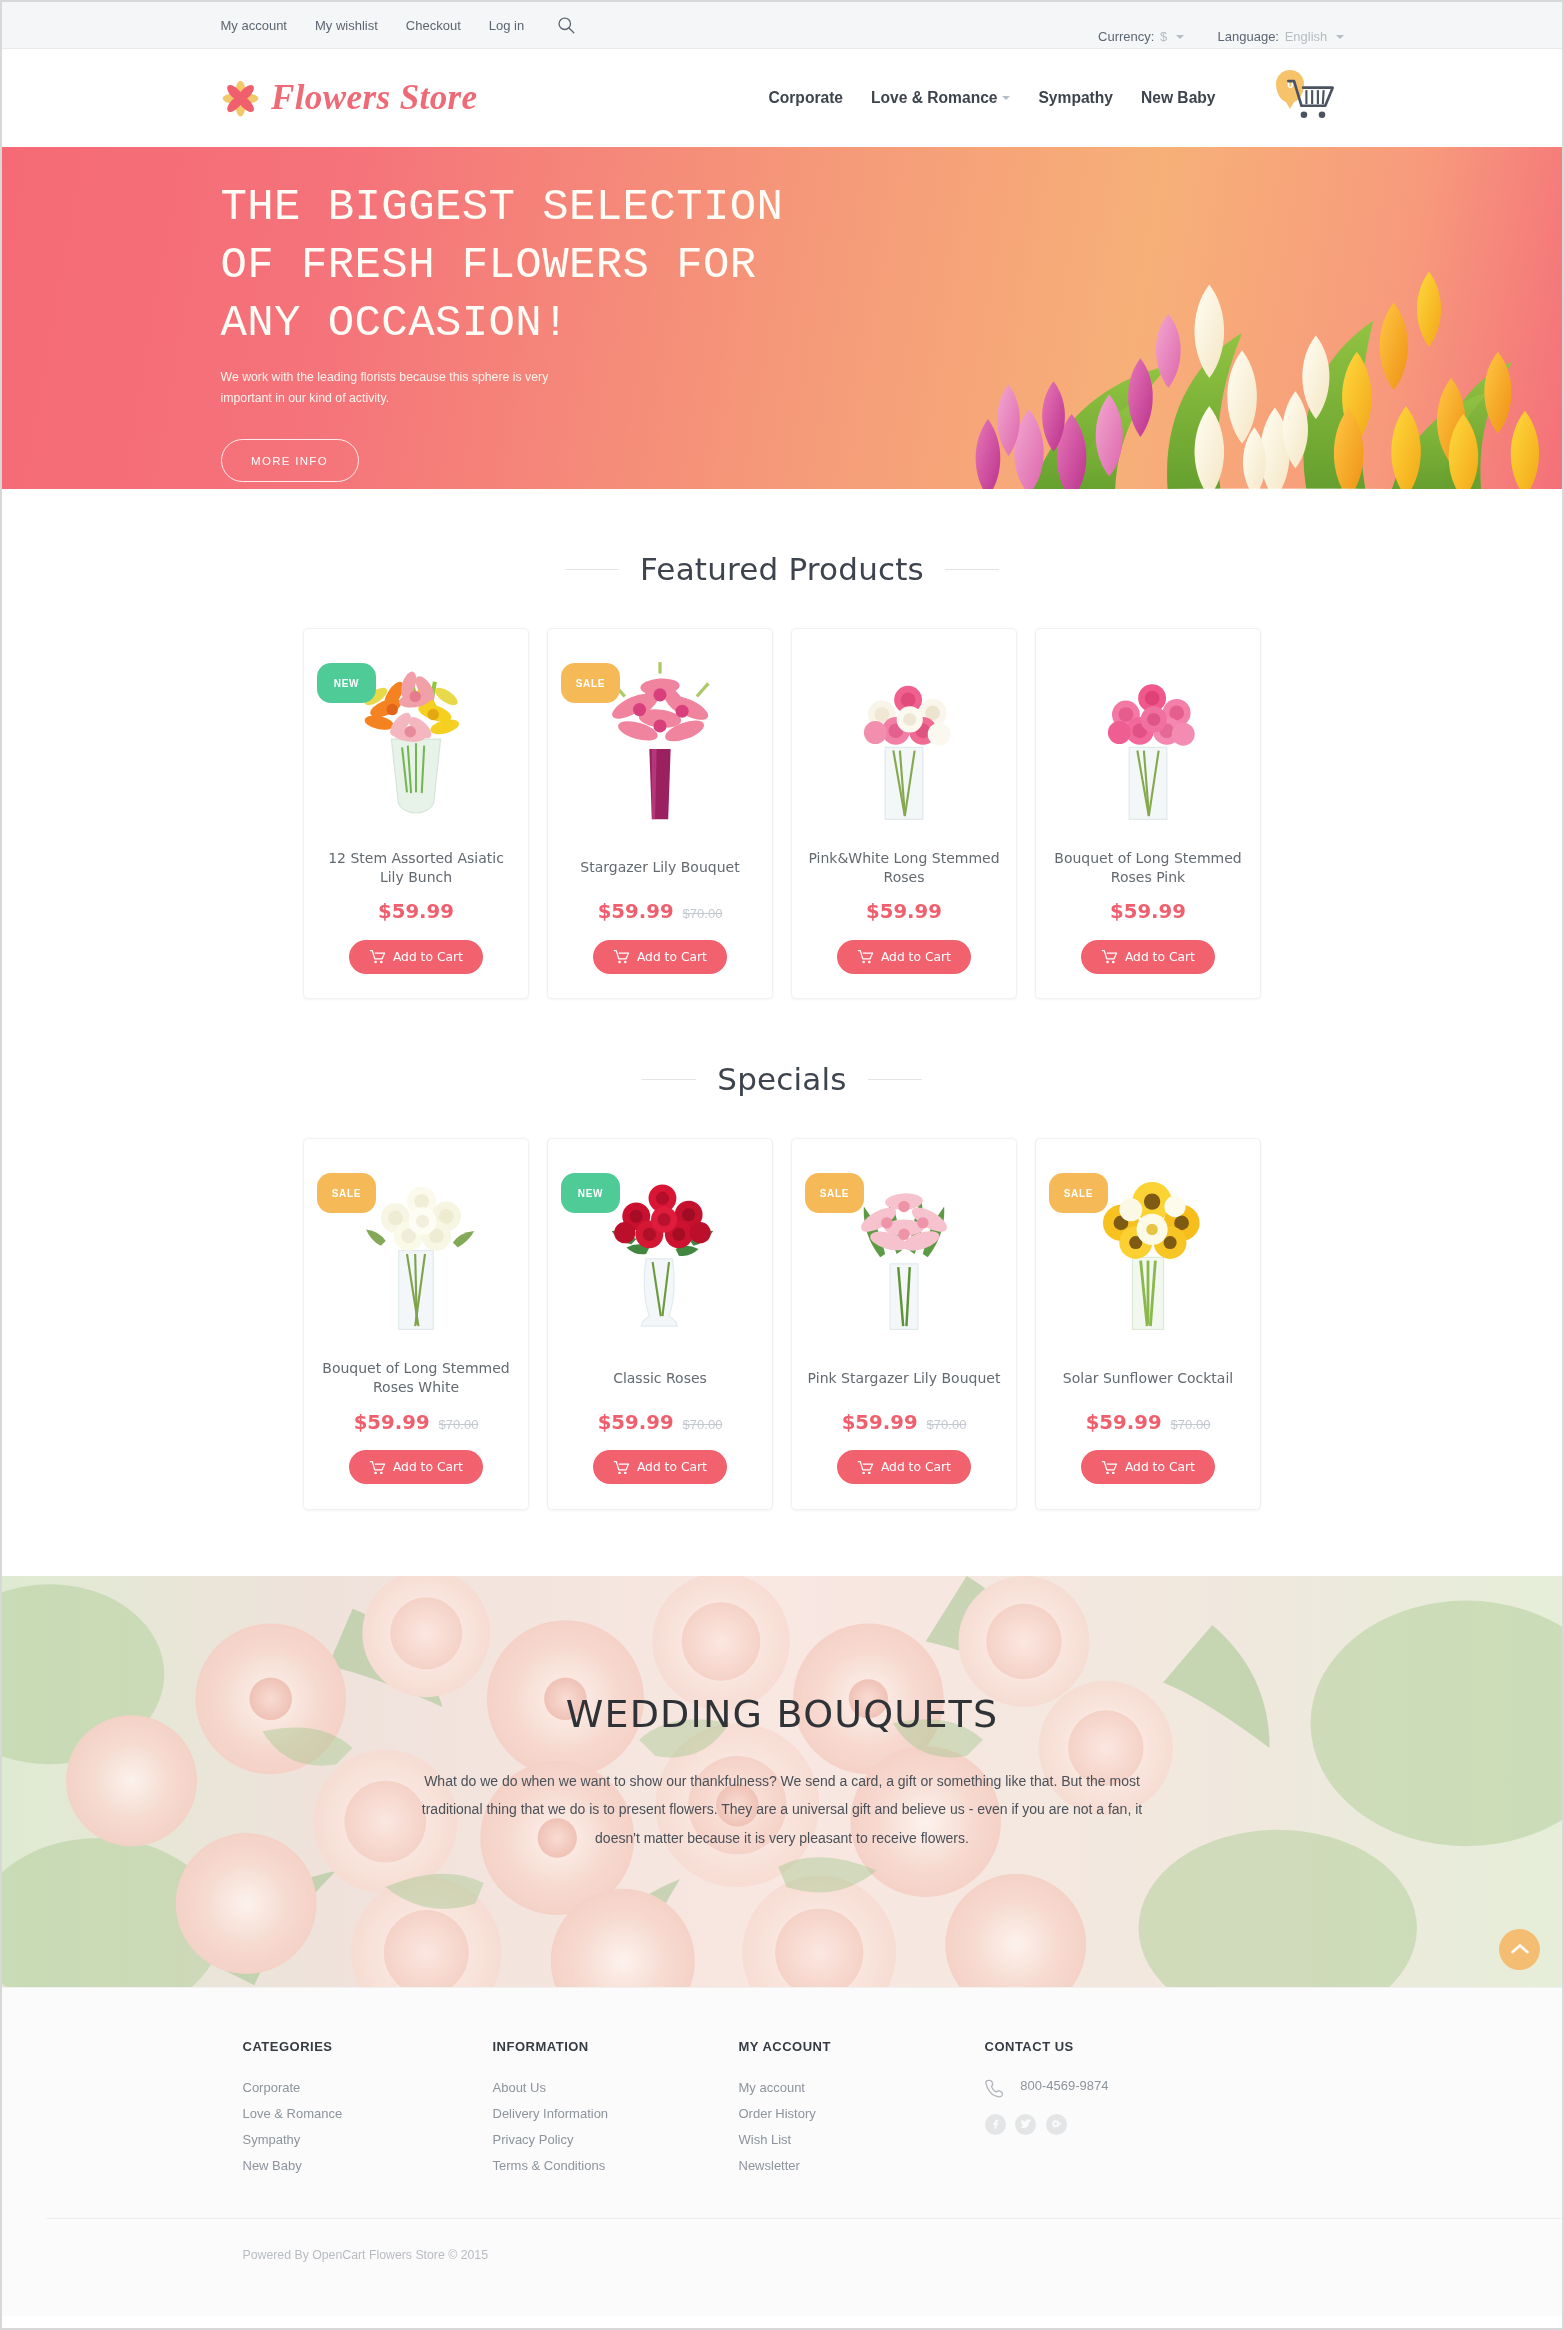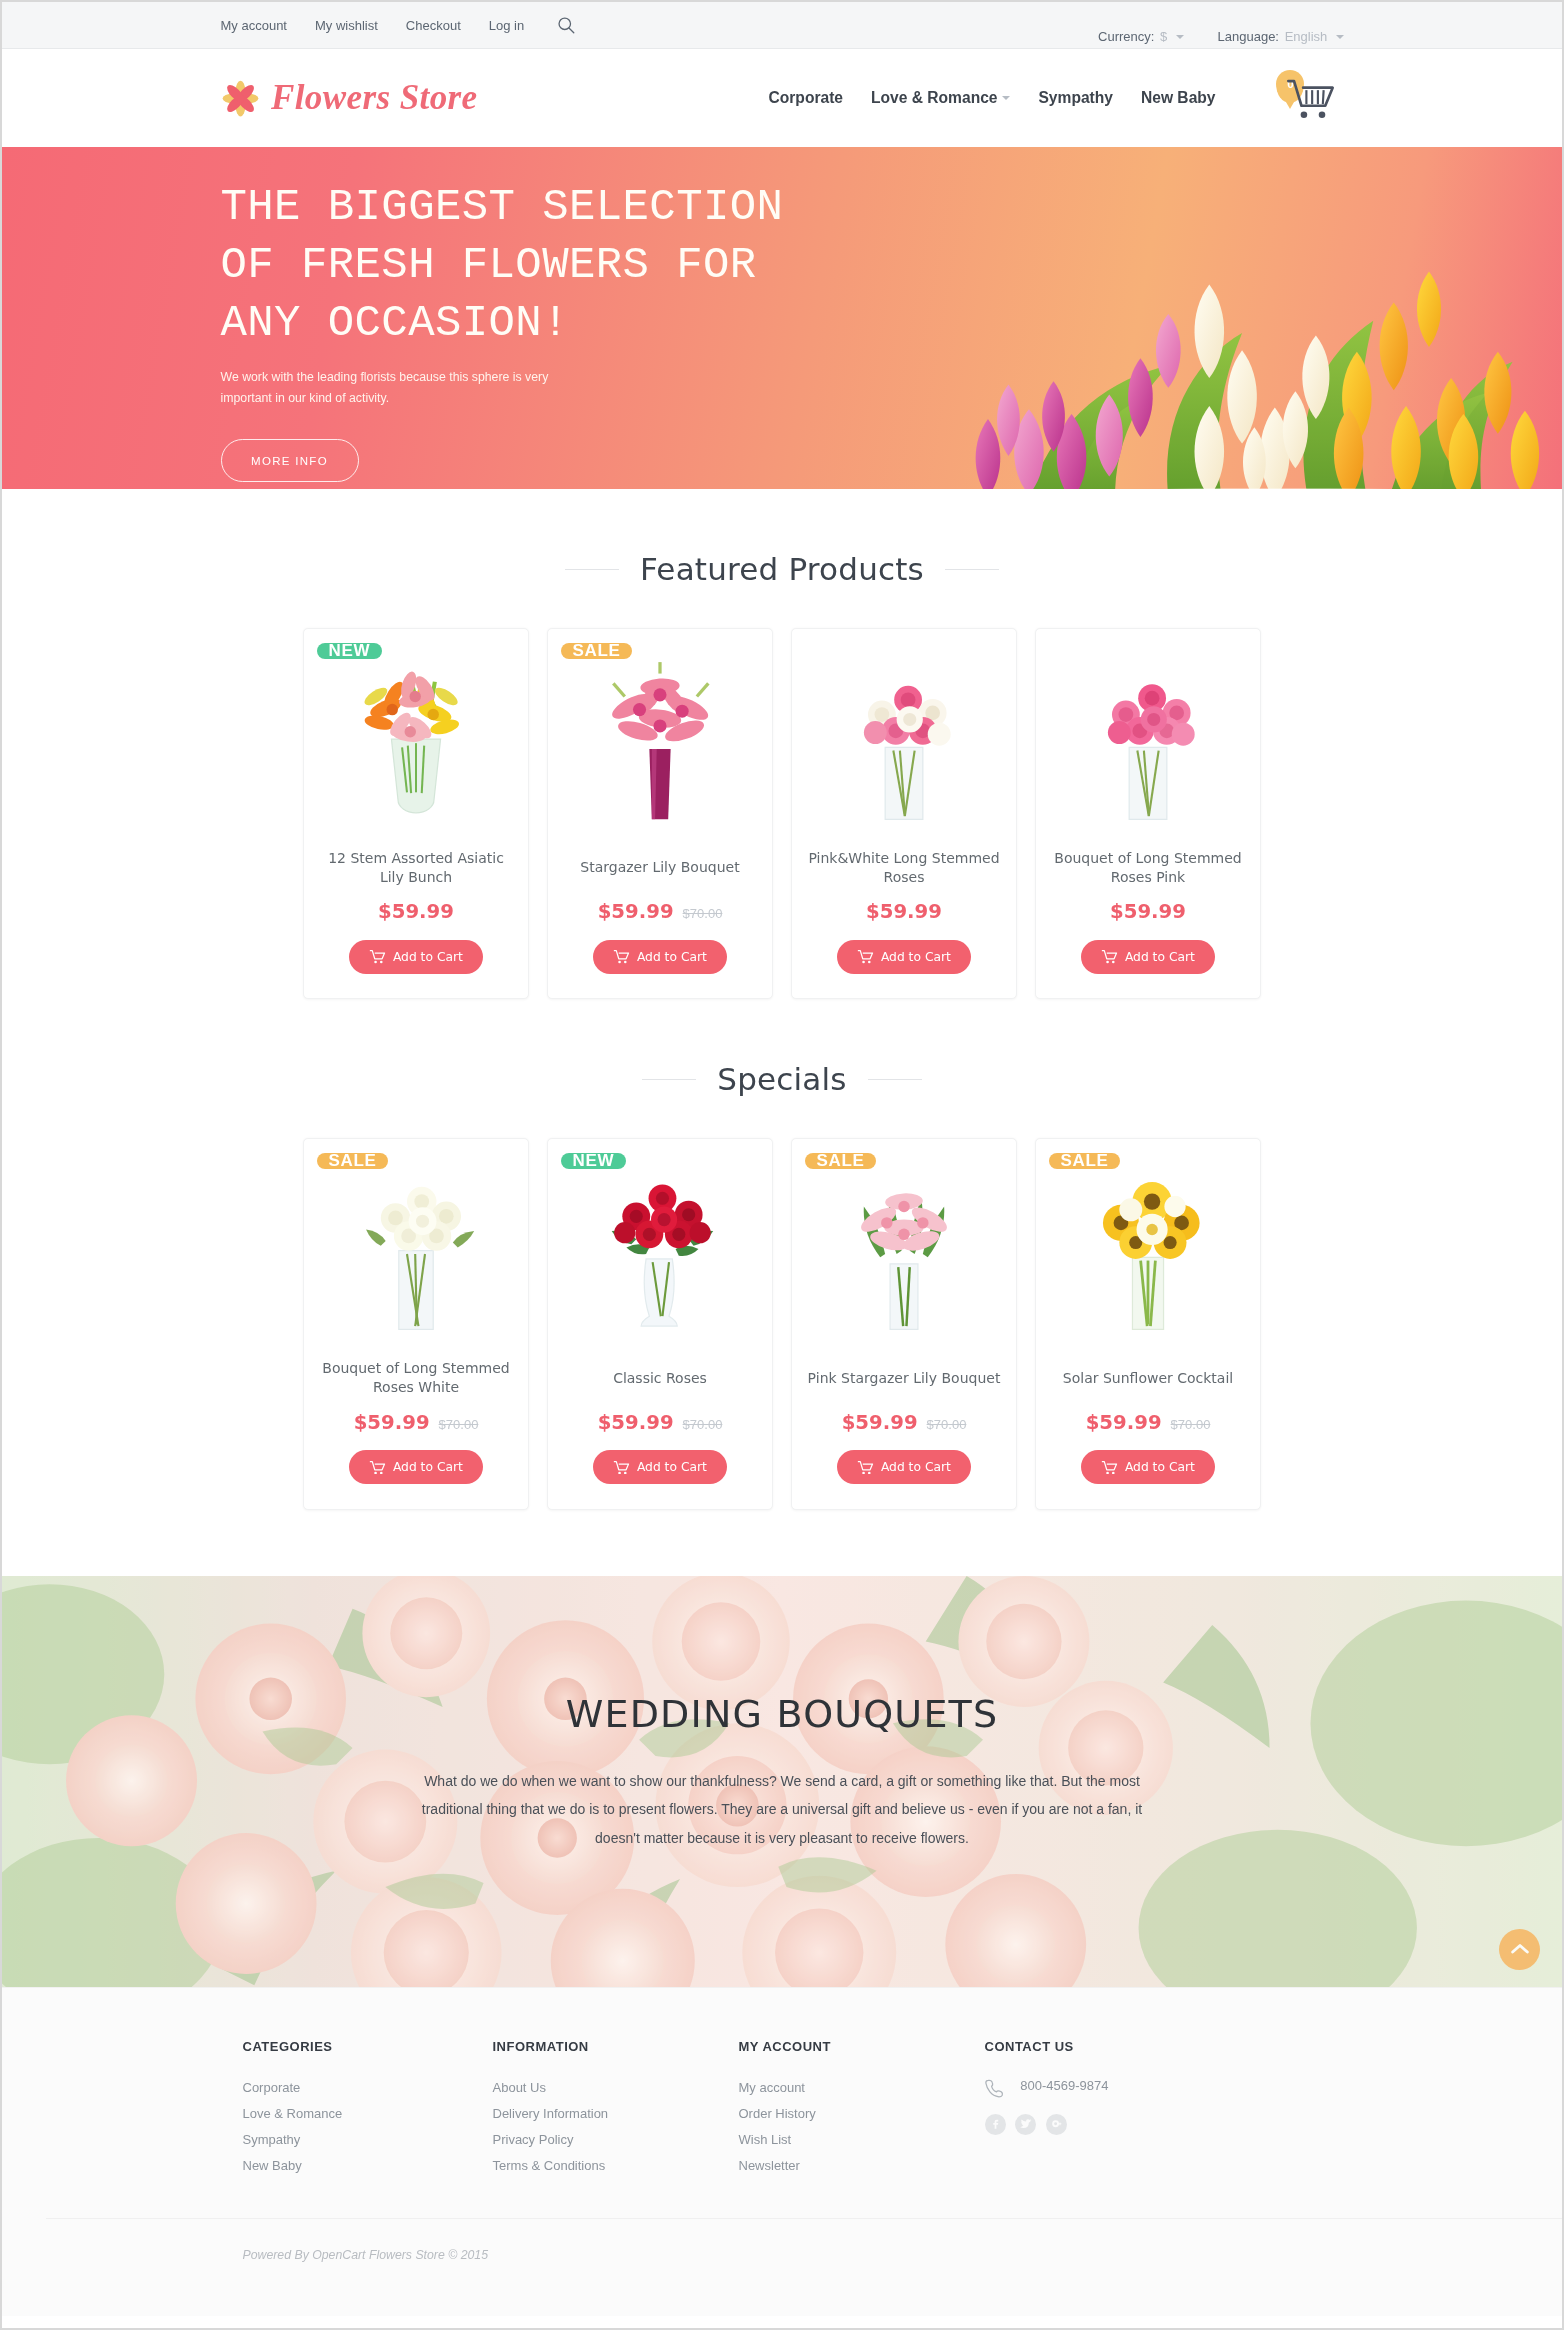--- a/index.html
+++ b/index.html
@@ -219,26 +219,26 @@
     border-radius: 4.9px;
     box-shadow: 0 0.8px 2.5px rgba(0,0,0,.045);
     padding: 14.7px 11.5px 24.6px;
     position: relative;
     display: flex;
     flex-direction: column;
     align-items: center;
   }
   .badge {
     position: absolute;
-    top: 14px; left: 13px;
+    top: 34px; left: 13px;
     min-width: 59px;
-    height: 16px;
+    height: 40px;
     border-radius: 14px;
     color: #fff;
-    font-size: 17px;
+    font-size: 10px;
     font-weight: bold;
     letter-spacing: 0.7px;
     display: flex;
     align-items: center;
     justify-content: center;
     padding: 0 11.5px;
     z-index: 4;
   }
   .badge.new { background: #4ecb97; }
   .badge.sale { background: #f5b957; }
@@ -390,21 +390,20 @@
     border-top: 0.8px solid #f0f0f0;
     margin-top: 39px;
   }
   .copyright {
     width: 1123px;
     margin: 0 auto;
     padding-top: 29.5px;
     padding-bottom: 21px;
     font-size: 12.3px;
     color: #b8bcc1;
-    font-style: italic;
   }
 </style>
 </head>
 <body>
 
 <div class="page">
 
   <div class="topbar">
     <div class="topbar-inner">
       <div class="toplinks">

